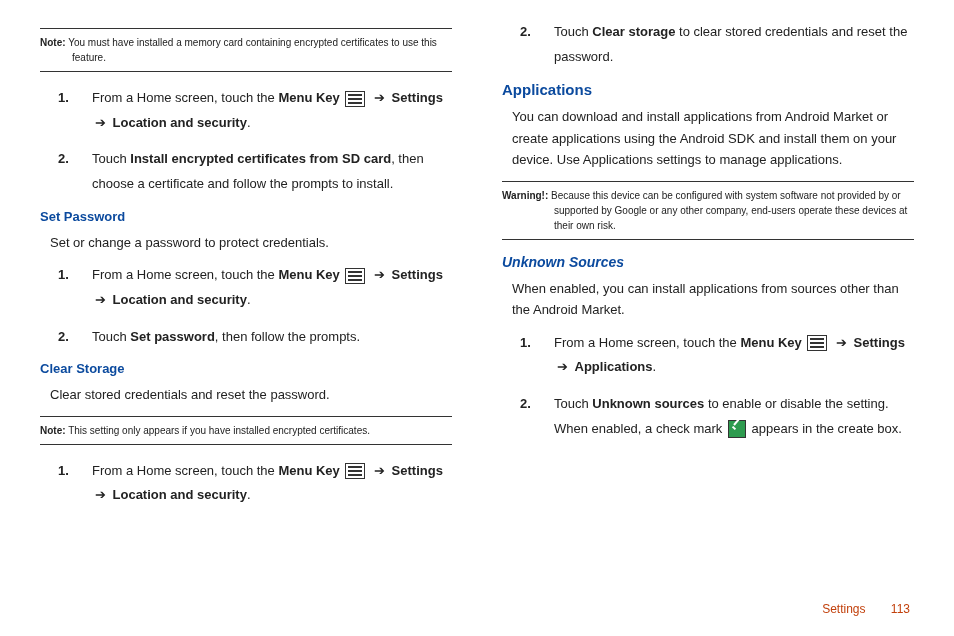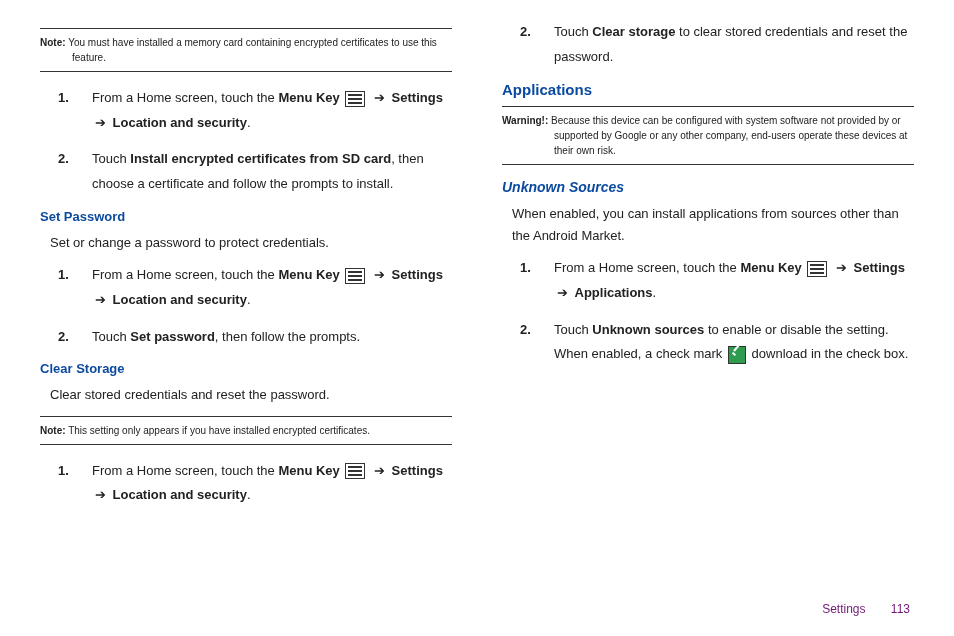--- a/index.html
+++ b/index.html
@@ -136,21 +136,21 @@
       background: #fff;
       transform: rotate(-50deg);
       transform-origin: left;
     }
     .arrow { margin: 0 3px; }
     .footer {
       position: absolute;
       bottom: 20px;
       right: 44px;
       font-size: 12px;
-      color: #701a75;
+      color: #c2410c;
     }
     .footer .page { margin-left: 22px; }
   </style>
 </head>
 <body>
 
 <div class="columns">
 
   <div class="col">
 
@@ -216,20 +216,21 @@
   <div class="col">
 
     <ol class="steps" style="margin-top:0;">
       <li>
         <span class="num">2.</span>
         <span>Touch </span><span class="b">Clear storage</span><span> to clear stored credentials and reset the password.</span>
       </li>
     </ol>
 
     <div class="section-heading-blue-large">Applications</div>
+    <div class="body-text">You can download and install applications from Android Market or create applications using the Android SDK and install them on your device. Use Applications settings to manage applications.</div>
 
     <div class="note-box">
       <span class="warn-content">
         <span class="note-label">Warning!:</span><span> Because this device can be configured with system software not provided by or supported by Google or any other company, end-users operate these devices at their own risk.</span>
       </span>
     </div>
 
     <div class="section-heading-blue-italic">Unknown Sources</div>
     <div class="body-text-nopad" style="margin-left:10px;">When enabled, you can install applications from sources other than the Android Market.</div>
 
@@ -238,21 +239,21 @@
         <span class="num">1.</span>
         <span>From a Home screen, touch the </span><span class="b">Menu Key</span>
         <span class="menu-icon"></span>
         <span class="arrow"> ➔ </span><span class="b">Settings</span>
         <span class="arrow"> ➔ </span><span class="b">Applications</span><span>.</span>
       </li>
       <li>
         <span class="num">2.</span>
         <span>Touch </span><span class="b">Unknown sources</span><span> to enable or disable the setting. When enabled, a check mark </span>
         <span class="check-icon"></span>
-        <span> download in the check box.</span>
+        <span> appears in the create box.</span>
       </li>
     </ol>
 
   </div>
 </div>
 
 <div class="footer">
   <span>Settings</span>
   <span class="page">113</span>
 </div>

